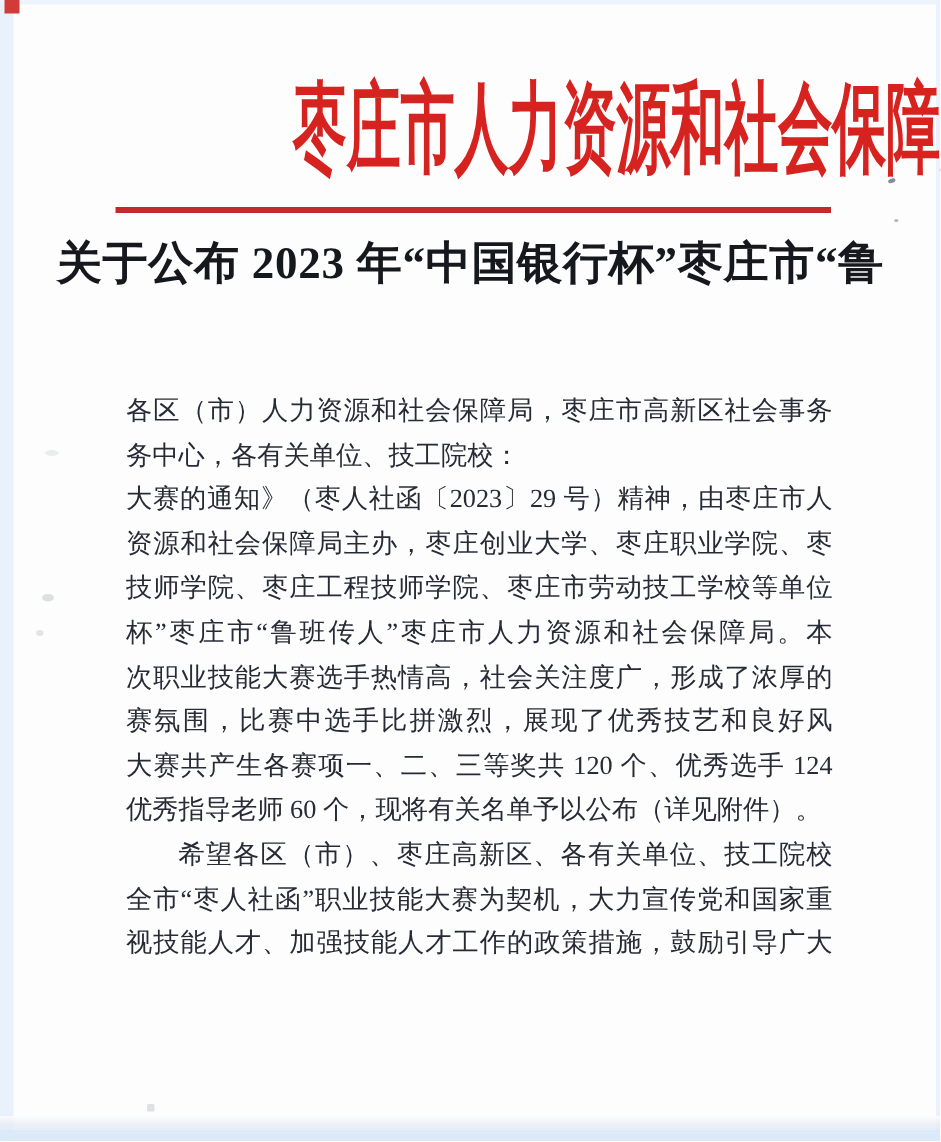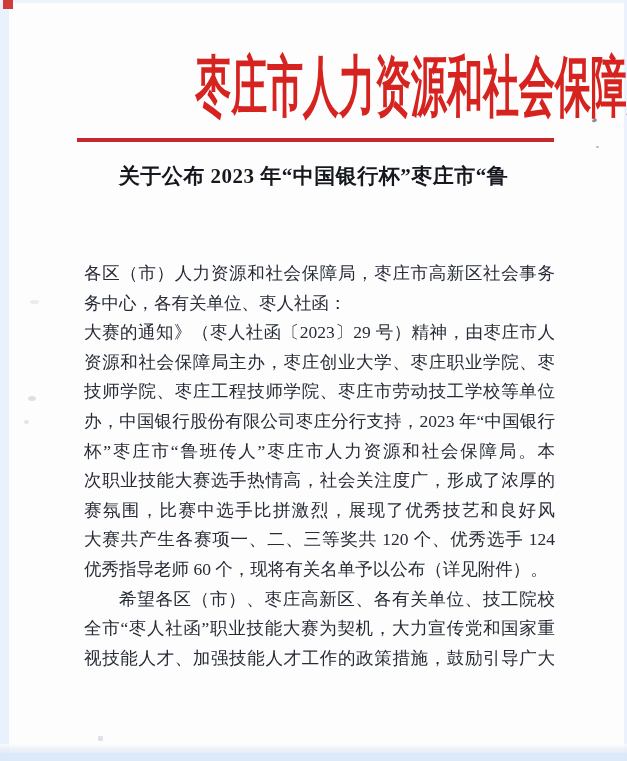--- a/index.html
+++ b/index.html
@@ -36,21 +36,21 @@
   }
   .red-rule {
     position: absolute; top: 138px; left: 77px; width: 477px; height: 4px;
     background: #c5292c;
   }
 
   
   .title {
     position: absolute; top: 160px; left: 30px; width: 567px;
     text-align: center; font-weight: bold; color: #15181d;
-    font-size: 21px; line-height: 32px; letter-spacing: 0.5px;
+    font-size: 30px; line-height: 32px; letter-spacing: 0.5px;
   }
 
   
   .doc-body {
     position: absolute; top: 259px; left: 84px; width: 471px;
     color: #262b35; font-size: 17.5px;
   }
   .bodyline {
     height: 29.6px; line-height: 29.6px;
     overflow: hidden; white-space: nowrap-disabled;
@@ -85,25 +85,24 @@
   </div>
 
   <div class="red-rule"></div>
 
   <div class="title">
     <div>关于公布 2023 年“中国银行杯”枣庄市“鲁</div>
   </div>
 
   <div class="doc-body" id="doc-body">
       <div class="bodyline full">各区（市）人力资源和社会保障局，枣庄市高新区社会事务服</div>
-      <div class="bodyline">务中心，各有关单位、枣人社函：</div>
+      <div class="bodyline">务中心，各有关单位、技工院校：</div>
       <div class="bodyline full">大赛的通知》（枣人社函〔2023〕29 号）精神，由枣庄市人力</div>
       <div class="bodyline full">资源和社会保障局主办，枣庄创业大学、枣庄职业学院、枣庄</div>
       <div class="bodyline full">技师学院、枣庄工程技师学院、枣庄市劳动技工学校等单位承</div>
-      <div class="bodyline full">办，中国银行股份有限公司枣庄分行支持，2023 年“中国银行</div>
       <div class="bodyline full">杯”枣庄市“鲁班传人”枣庄市人力资源和社会保障局。本</div>
       <div class="bodyline full">次职业技能大赛选手热情高，社会关注度广，形成了浓厚的大</div>
       <div class="bodyline full">赛氛围，比赛中选手比拼激烈，展现了优秀技艺和良好风貌。</div>
       <div class="bodyline full">大赛共产生各赛项一、二、三等奖共 120 个、优秀选手 124 个、</div>
       <div class="bodyline">优秀指导老师 60 个，现将有关名单予以公布（详见附件）。</div>
       <div class="bodyline full indent">希望各区（市）、枣庄高新区、各有关单位、技工院校以</div>
       <div class="bodyline full">全市“枣人社函”职业技能大赛为契机，大力宣传党和国家重</div>
       <div class="bodyline full">视技能人才、加强技能人才工作的政策措施，鼓励引导广大职</div>
     </div>
 

